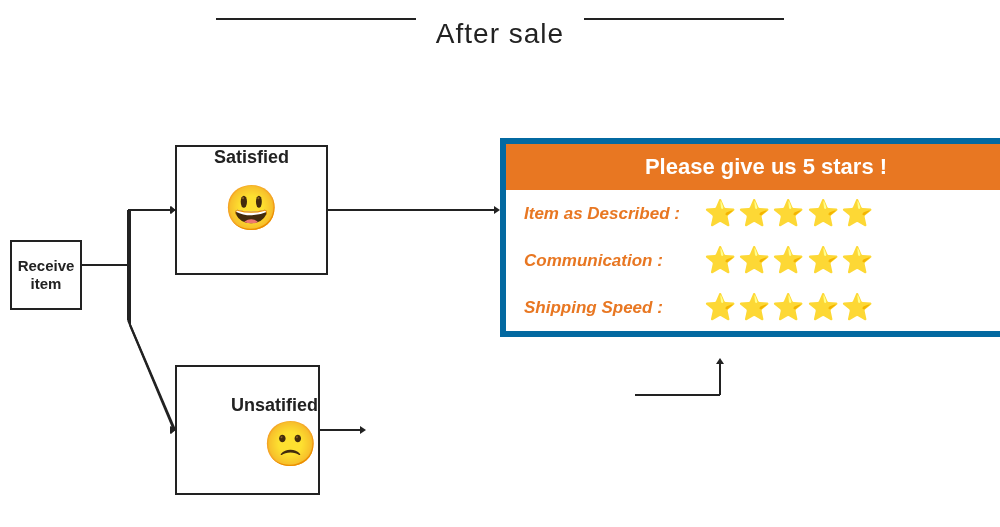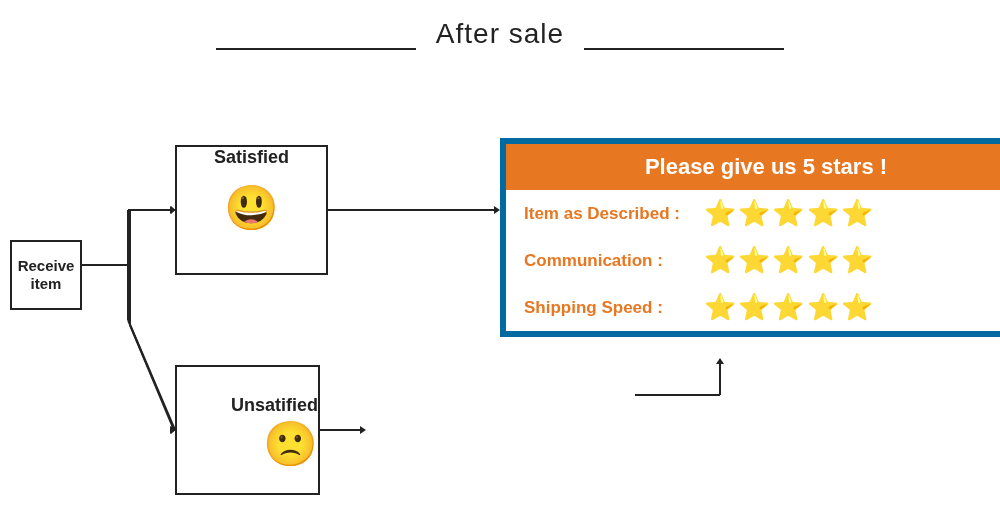--- a/index.html
+++ b/index.html
@@ -15,21 +15,21 @@
     .page-container {
       width: 1000px;
       height: 527px;
       position: relative;
       background: #fff;
     }
 
     
     .title-section {
       display: flex;
-      align-items: flex-end;
+      align-items: flex-start;
       justify-content: center;
       padding-top: 18px;
       gap: 0;
     }
     .title-line {
       height: 2px;
       width: 200px;
       background: #222;
       display: inline-block;
     }
@@ -137,20 +137,21 @@
       display: flex;
       align-items: center;
       padding: 8px 18px;
       gap: 10px;
     }
     .stars-row-label {
       font-size: 17px;
       font-weight: 600;
       color: #e87722;
       min-width: 170px;
+      font-style: italic;
     }
     .stars-icons {
       font-size: 26px;
       letter-spacing: 2px;
     }
 
     
     .contact-box {
       position: absolute;
       left: 365px;

